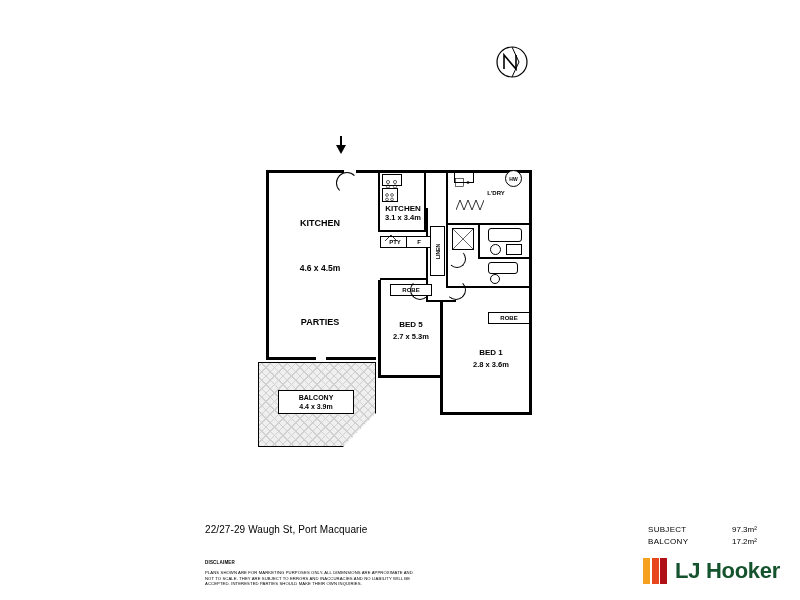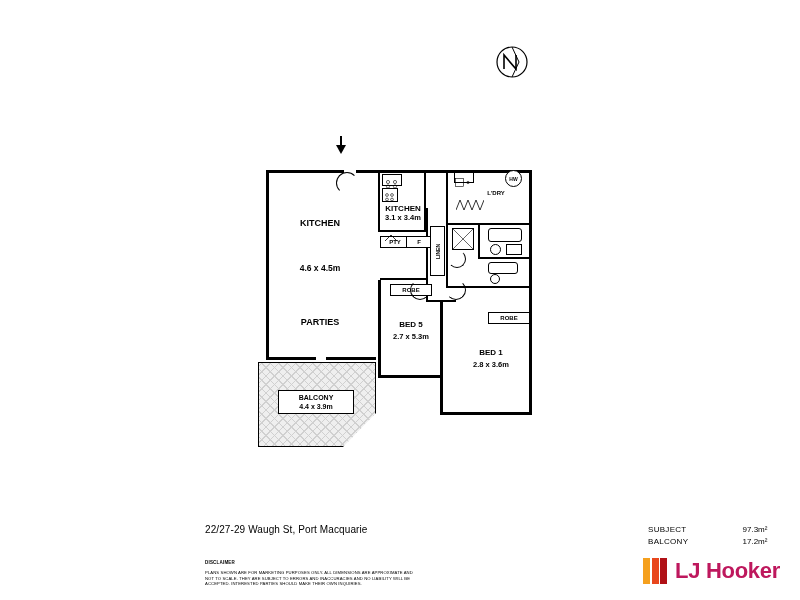--- a/index.html
+++ b/index.html
@@ -126,21 +126,21 @@
   .areas {
     position: absolute;
     right: 22px; top: 524px;
     font-size: 8px;
     line-height: 12px;
     text-align: left;
     width: 130px;
   }
   .areas .row { display: flex; justify-content: space-between; }
   .areas .row span.k { letter-spacing: 0.3px; }
-  .areas .row span.v { width: 46px; text-align: center; }
+  .areas .row span.v { width: 46px; text-align: left; }
 
   .disclaimer-title {
     position: absolute;
     left: 205px; top: 560px;
     font-size: 4.5px;
     letter-spacing: 0.2px;
     font-weight: bold;
   }
   .disclaimer {
     position: absolute;
@@ -167,21 +167,21 @@
   .logo-mark i {
     display: block;
     width: 7px; height: 26px;
   }
   .logo-mark i.b1 { background: #f5a01e; }
   .logo-mark i.b2 { background: #e8461d; }
   .logo-mark i.b3 { background: #b01116; }
   .logo-text {
     font-size: 22px;
     font-weight: bold;
-    color: #be185d;
+    color: #14532d;
     letter-spacing: -0.3px;
   }
 
   .door-arc { position: absolute; border: 1px solid #000; border-radius: 50%; }
 </style>
 </head>
 <body>
 
 <div class="page">
 

